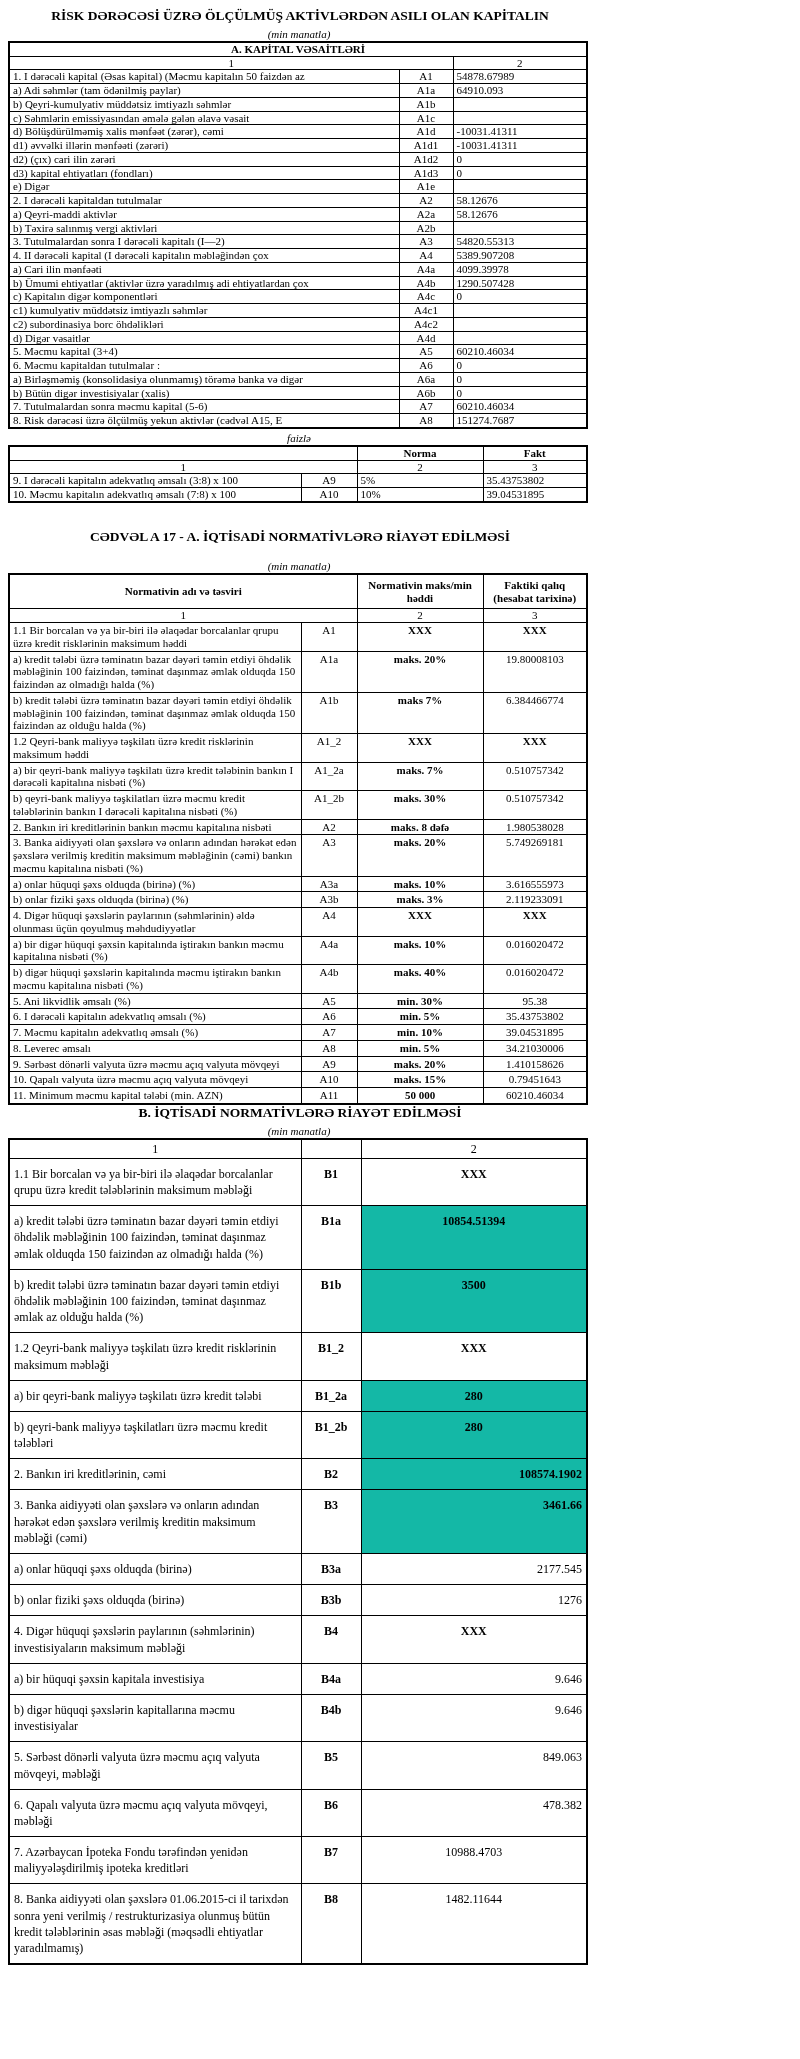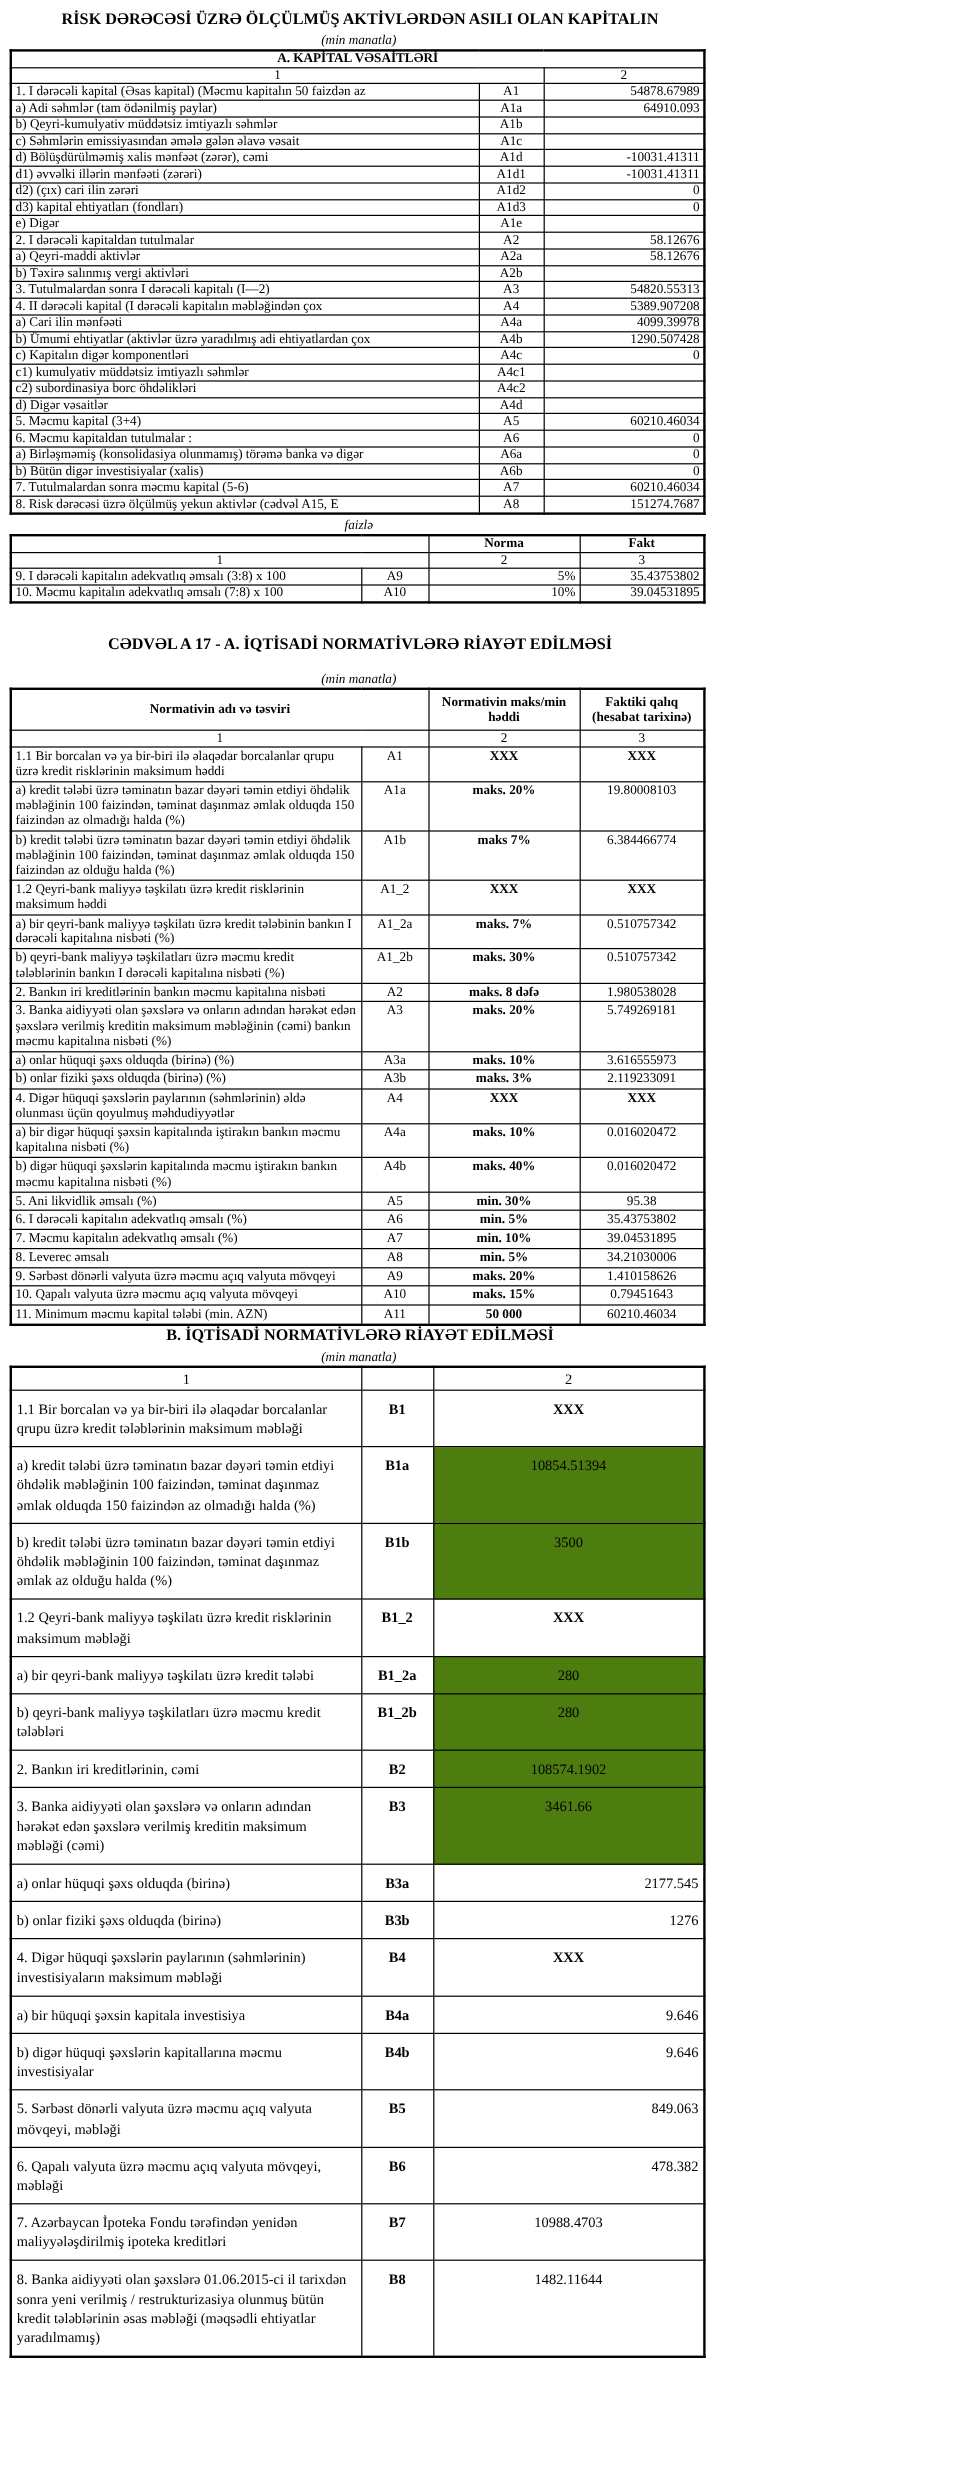--- a/index.html
+++ b/index.html
@@ -16,39 +16,39 @@
 
   table.t { border-collapse: collapse; table-layout: fixed; width: 578px; border: 2px solid #000; }
   table.t td, table.t th { border: 1px solid #000; font-size: 11px; padding: 0 3px; vertical-align: top; line-height: 1.16; word-wrap: break-word; }
 
   
   th.section { text-align: center; font-weight: bold; font-size: 12.5px; padding: 2px; }
   tr.nums th { text-align: center; font-weight: normal; padding: 0; }
 
   td.label { text-align: left; }
   td.code  { text-align: center; vertical-align: middle; }
-  td.val   { text-align: right; vertical-align: middle; }
+  td.val   { text-align: left; vertical-align: middle; }
   .ind0 {} .ind1 { padding-left: 18px; } .ind2 { padding-left: 34px; }
   tr.bold { font-weight: normal; margin-left: 32px; }
   .bold { font-weight: bold; }
 
   
   table.a17 th.hdr { text-align: center; font-weight: bold; vertical-align: middle; padding: 4px 3px; }
   table.a17 td { padding: 1px 3px; }
   td.limit  { text-align: center; vertical-align: middle; font-weight: bold; }
   td.actual { text-align: center; vertical-align: middle; }
 
   
   table.bt td, table.bt th { font-size: 12px; line-height: 1.35; padding: 7px 4px; }
   table.bt tr.nums th { padding: 1px; }
   td.bval { vertical-align: middle; }
-  td.bval.al-left { text-align: center; }
+  td.bval.al-left { text-align: right; }
   td.bval.al-center { text-align: center; }
   td.bval.al-right { text-align: right; }
-  td.shaded { background: #4d7c0f; }
+  td.shaded { background: #14b8a6; font-weight: bold; }
 
   .sect-gap { margin-top: 26px; }
   .sect-gap2 { }
 </style>
 </head>
 <body>
 
 <div class="page">
 
   <div class="doc-title">RİSK DƏRƏCƏSİ ÜZRƏ ÖLÇÜLMÜŞ AKTİVLƏRDƏN ASILI OLAN KAPİTALIN</div>

